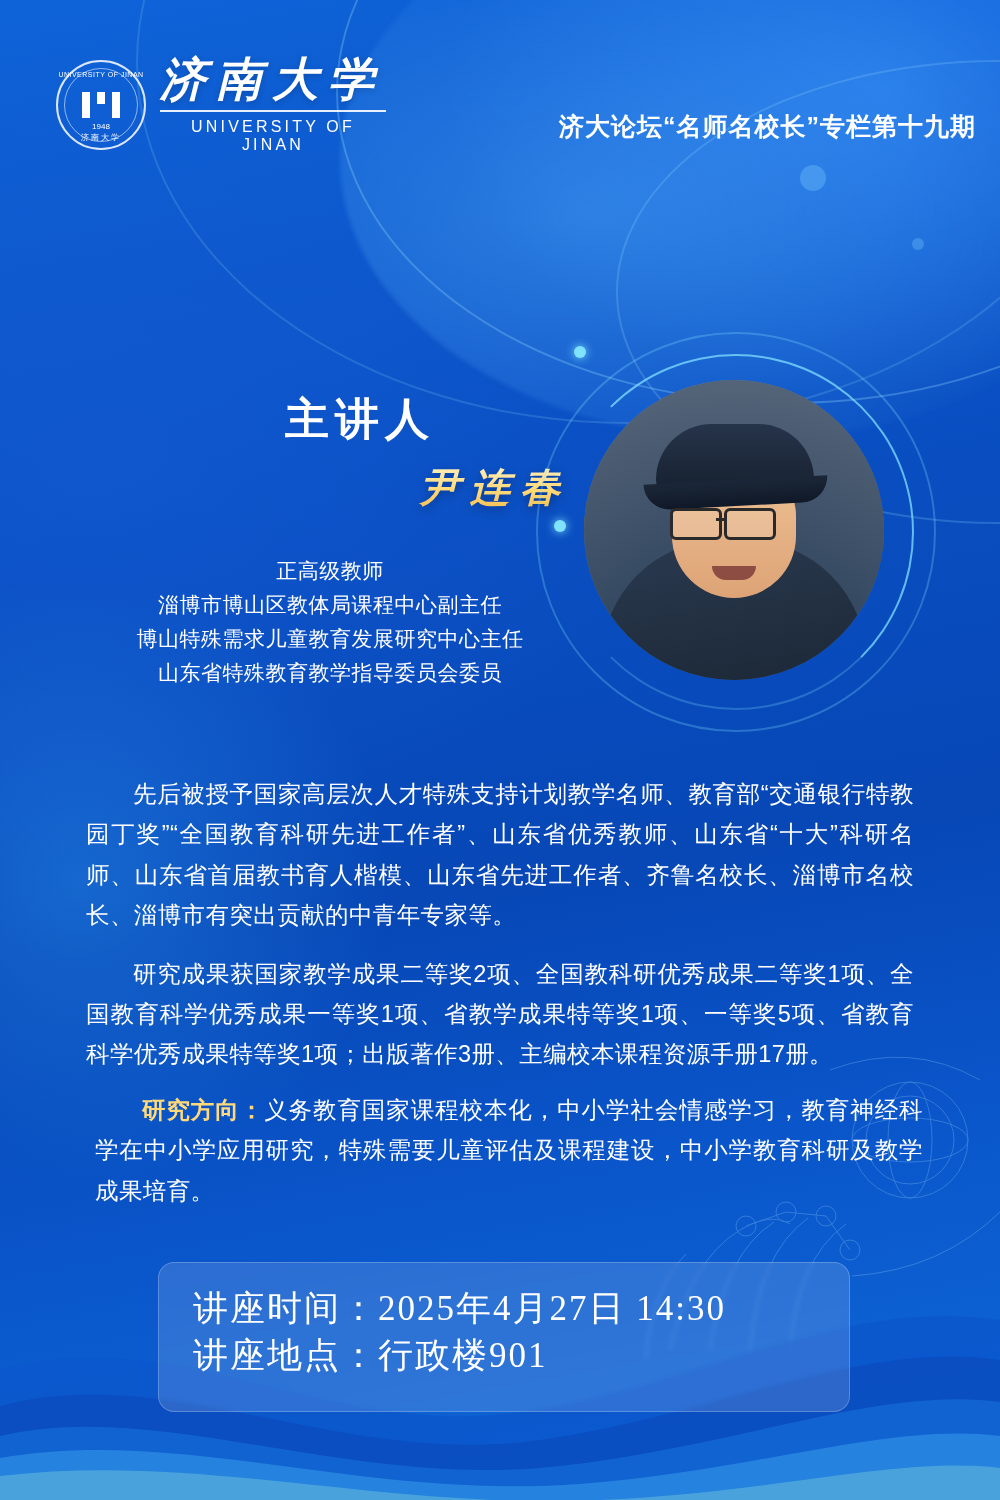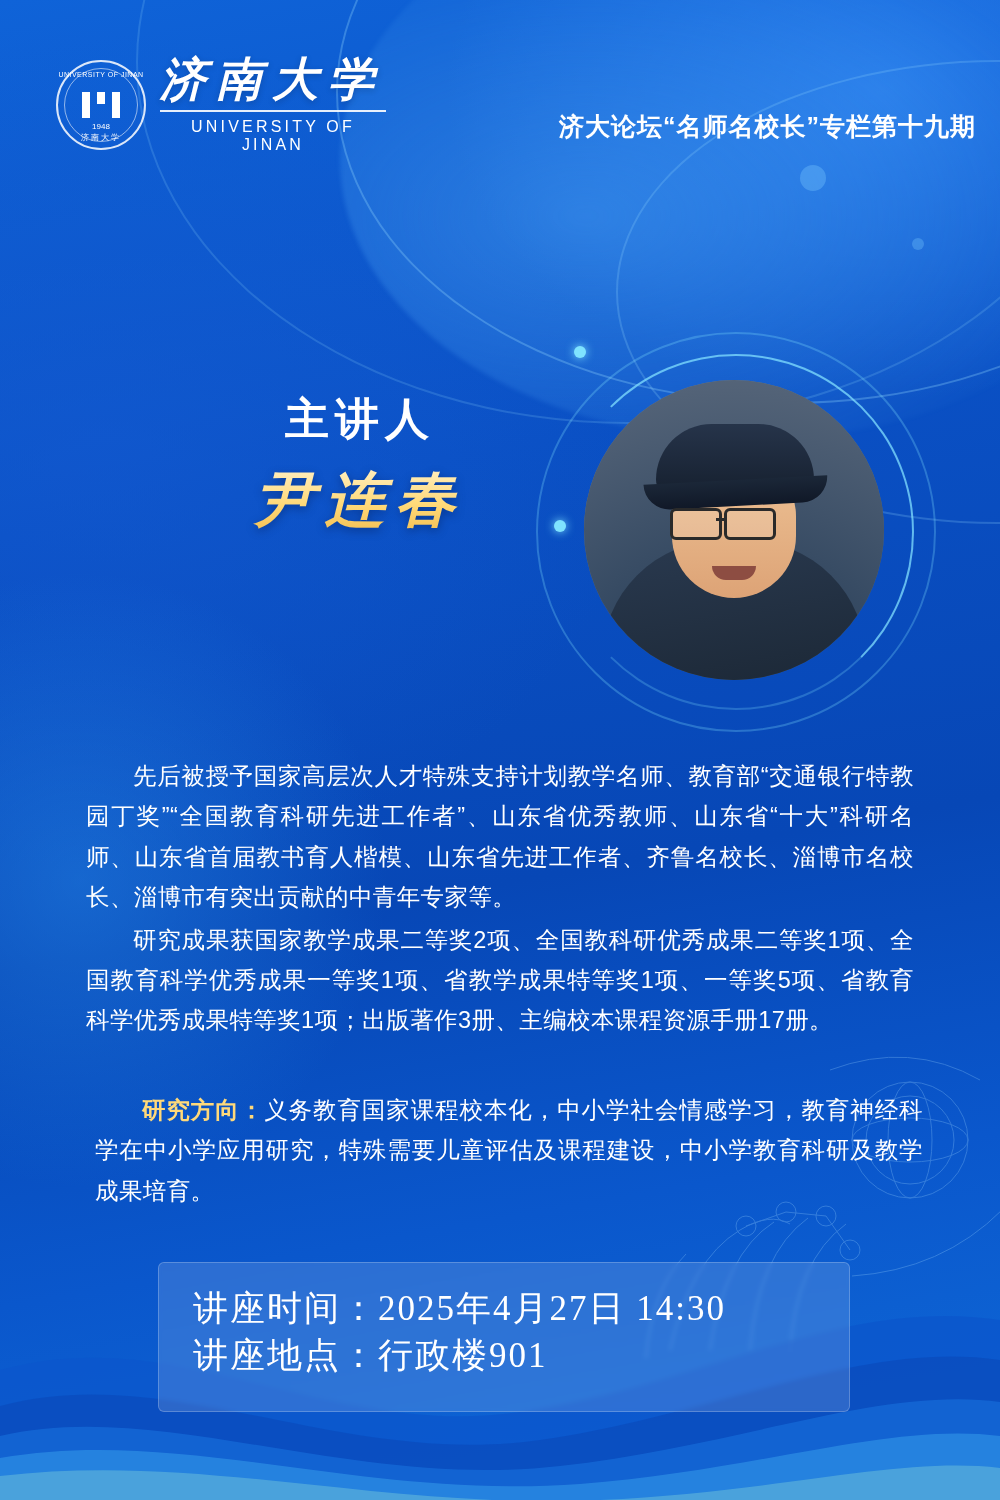--- a/index.html
+++ b/index.html
@@ -72,22 +72,22 @@
     color:#ffe9a8;
     background:linear-gradient(180deg,#fff6d8 0%,#ffe08a 48%,#f6c45a 100%);
     -webkit-background-clip:text;background-clip:text;-webkit-text-fill-color:transparent;
     filter:drop-shadow(0 4px 6px rgba(0,20,70,.45));
     font-family:"Liberation Sans","DejaVu Sans",sans-serif;
   }
   
   .speaker{position:absolute;top:372px;left:0;width:1000px;height:360px;}
   .sp-label{position:absolute;left:150px;top:18px;width:420px;text-align:center;
     font-size:44px;font-weight:800;color:#ffffff;letter-spacing:6px;}
-  .sp-name{position:absolute;left:150px;top:88px;width:420px;text-align:center;
-    font-size:60px;font-weight:800;letter-spacing:10px;font-style:italic;
+  .sp-name{position:absolute;left:150px;top:88px;width:420px;text-align:right;
+    font-size:40px;font-weight:800;letter-spacing:10px;font-style:italic;
     background:linear-gradient(180deg,#fff3cf 0%,#ffd978 55%,#f0b94a 100%);
     -webkit-background-clip:text;background-clip:text;-webkit-text-fill-color:transparent;
     filter:drop-shadow(0 3px 5px rgba(0,20,70,.4));}
   .sp-titles{position:absolute;left:90px;top:182px;width:480px;text-align:center;
     color:#fff;font-size:21px;line-height:1.62;letter-spacing:.5px;}
   .portrait-wrap{position:absolute;right:116px;top:8px;width:300px;height:300px;}
   .portrait{position:absolute;inset:0;border-radius:50%;overflow:hidden;
     background:linear-gradient(160deg,#6f7f92,#46586e);}
   .ring-outer{position:absolute;left:-26px;top:-26px;width:352px;height:352px;border-radius:50%;
     border:2px solid rgba(130,225,255,.75);
@@ -110,29 +110,29 @@
       background:linear-gradient(180deg,#1b2738,#101827);transform:rotate(-3deg);}
   .p-glass{position:absolute;top:128px;width:46px;height:26px;border:3px solid #2a2a2a;border-radius:6px;
       background:rgba(255,255,255,.14);}
   .p-glass.l{left:86px;} .p-glass.r{left:140px;}
   .p-bridge{position:absolute;left:132px;top:138px;width:10px;height:3px;background:#2a2a2a;}
   .p-mouth{position:absolute;left:128px;top:186px;width:44px;height:14px;border-radius:0 0 26px 26px;
       background:#8d4d42;}
   
   .bio{position:absolute;top:756px;left:86px;width:828px;color:#ffffff;
        font-size:23.5px;line-height:1.72;letter-spacing:.4px;text-align:justify;}
-  .bio p{margin:0 0 2px 0;text-indent:2em;}
+  .bio p{margin:18px 0 2px 0;text-indent:2em;}
   .research{position:absolute;top:1090px;left:95px;width:828px;color:#ffffff;
        font-size:23.5px;line-height:1.72;letter-spacing:.4px;text-align:justify;}
   .research .rlabel{color:#ffd97a;font-weight:800;}
   .research p{margin:0;text-indent:2em;}
   
   .infobox{position:absolute;left:158px;top:1262px;width:690px;height:148px;
       background:rgba(255,255,255,.14);border:1px solid rgba(255,255,255,.22);
-      border-radius:6px;backdrop-filter:blur(2px);}
+      border-radius:16px;backdrop-filter:blur(2px);}
   .infobox div{color:#fff;font-size:35px;font-family:"Liberation Serif","DejaVu Serif",serif;
       letter-spacing:2px;margin-left:34px;}
   .info-time{margin-top:22px;}
   .info-place{}
 </style>
 </head>
 <body>
 
 <div id="poster">
 
@@ -187,20 +187,26 @@
         <div class="logo-en">UNIVERSITY OF JINAN</div>
       </div>
     </div>
     <div class="series">济大论坛“名师名校长”专栏第十九期</div>
   </div>
 
 
   <div class="speaker">
     <div class="sp-label">主讲人</div>
     <div class="sp-name">尹连春</div>
+    <div class="sp-titles">
+      <div>正高级教师</div>
+      <div>淄博市博山区教体局课程中心副主任</div>
+      <div>博山特殊需求儿童教育发展研究中心主任</div>
+      <div>山东省特殊教育教学指导委员会委员</div>
+    </div>
 
     <div class="portrait-wrap">
       <div class="ring-outer2"></div>
       <div class="ring-outer"></div>
       <div class="ring-dot" style="left:-30px;top:140px;"></div>
       <div class="ring-dot" style="left:-10px;top:-34px;"></div>
       <div class="portrait">
         <div class="p-bg"></div>
         <div class="p-body"></div>
         <div class="p-neck"></div>

